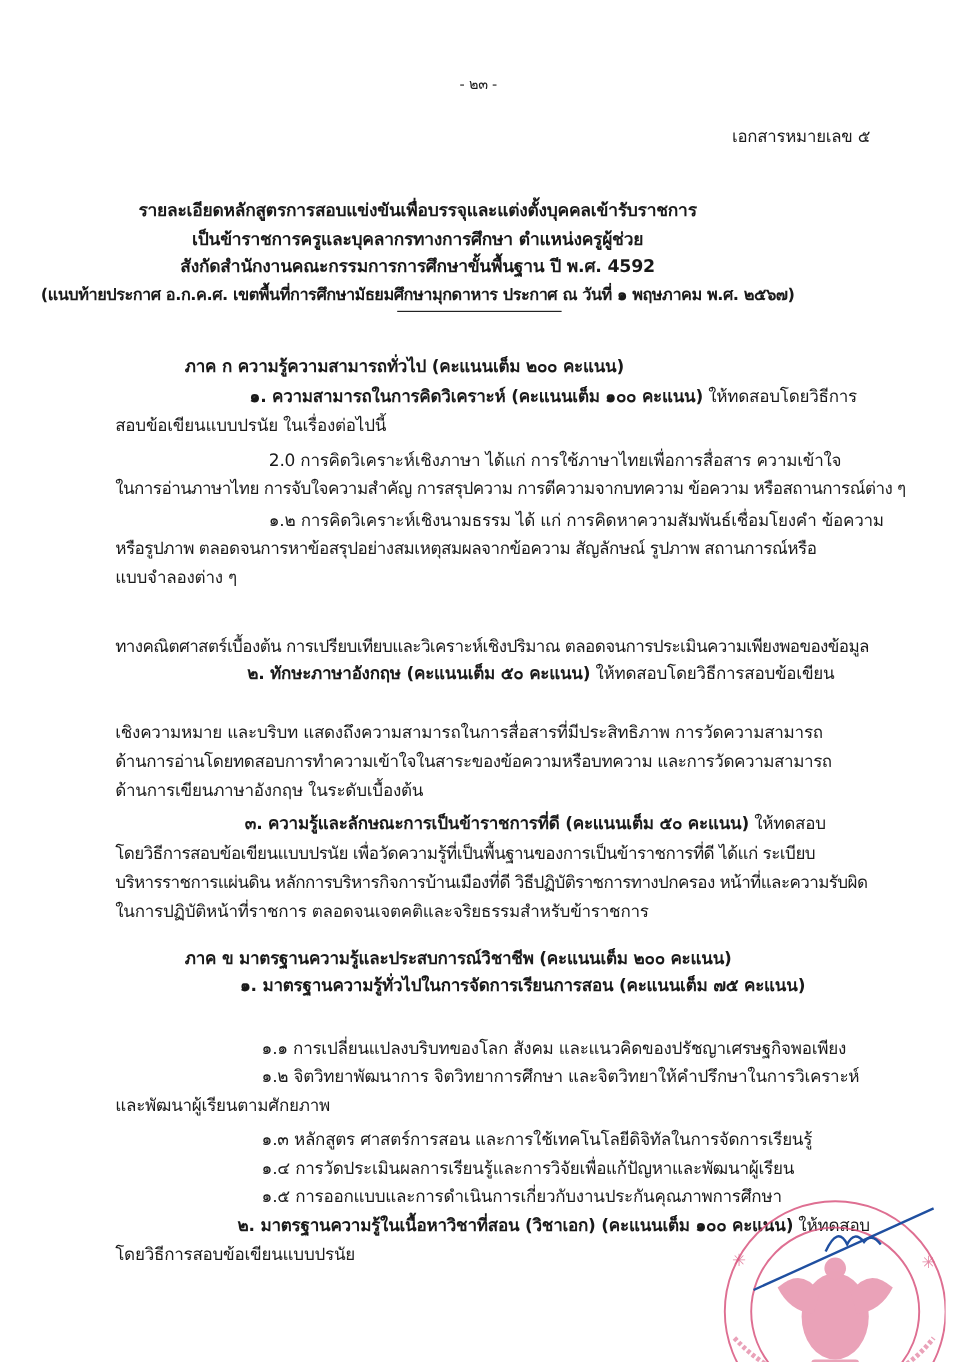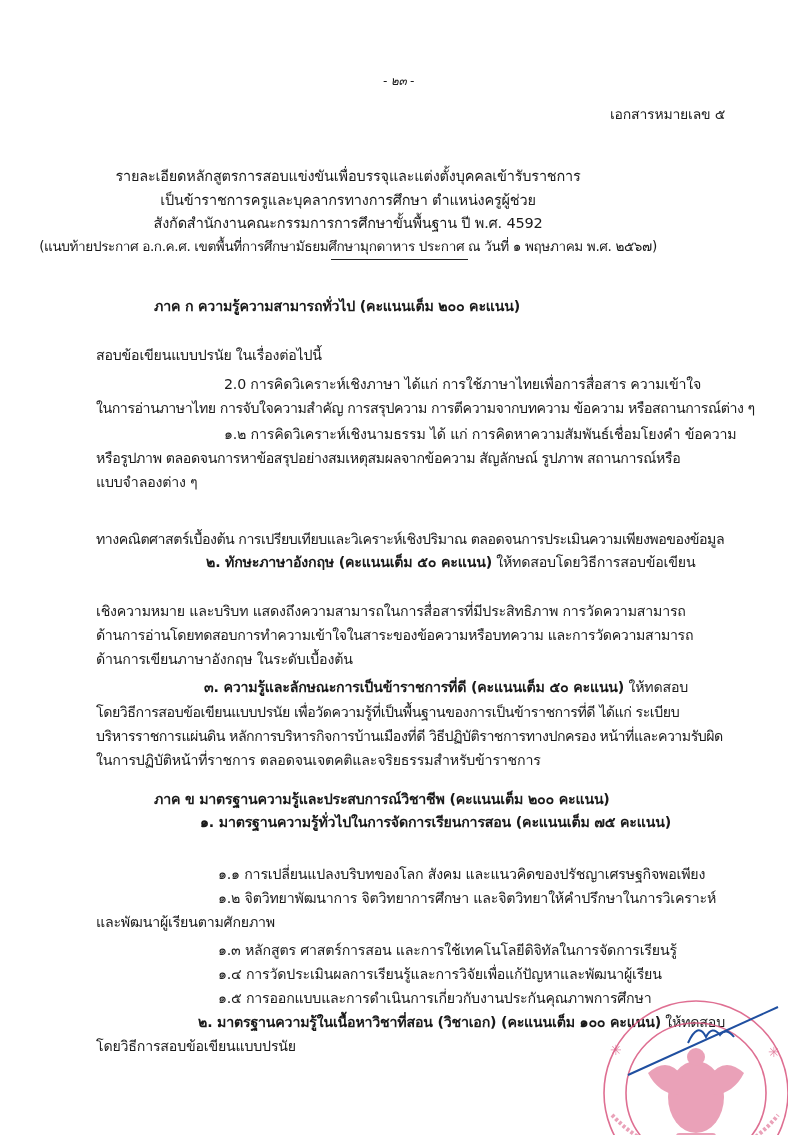--- a/index.html
+++ b/index.html
@@ -3,42 +3,45 @@
   <meta charset="utf-8">
   <style>
     html, body { margin: 0; padding: 0; background: #ffffff; }
     body {
       width: 800px; height: 1135px; position: relative; overflow: hidden;
       font-family: "DejaVu Sans", sans-serif; color: #1a1a1a;
     }
     .page { position: absolute; left: 0; top: 0; width: 800px; height: 1135px; }
     .ln { position: absolute; white-space: nowrap; font-size: 14.2px; line-height: 20px; letter-spacing: -0.2px; }
     .b { font-weight: bold; }
-    .pageno { left: 383px; top: 71px; font-size: 12px; font-style: italic; }
+    .pageno { left: 383px; top: 60px; font-size: 12px; }
     .docno { left: 610px; top: 104px; font-size: 14px; }
-    .title { left: 0; width: 696px; text-align: center; font-weight: normal; font-size: 14.5px; }
+    .title { left: 0; width: 696px; text-align: center; font-weight: bold; font-size: 14.5px; }
     .rule { position: absolute; left: 331px; top: 259px; width: 137px; height: 1px; background: #222; }
     .stamp { position: absolute; left: 588px; top: 985px; width: 200px; height: 170px; }
   </style>
 </head>
 <body>
 
 <div class="page">
 
   <div class="ln pageno">- ๒๓ -</div>
   <div class="ln docno">เอกสารหมายเลข ๕</div>
 
   <div class="ln title" style="top:166px">รายละเอียดหลักสูตรการสอบแข่งขันเพื่อบรรจุและแต่งตั้งบุคคลเข้ารับราชการ</div>
   <div class="ln title" style="top:190px">เป็นข้าราชการครูและบุคลากรทางการศึกษา ตำแหน่งครูผู้ช่วย</div>
   <div class="ln title" style="top:213px">สังกัดสำนักงานคณะกรรมการการศึกษาขั้นพื้นฐาน ปี พ.ศ. 4592</div>
   <div class="ln title" style="top:236px; font-size:13.6px; letter-spacing:-0.4px">(แนบท้ายประกาศ อ.ก.ค.ศ. เขตพื้นที่การศึกษามัธยมศึกษามุกดาหาร ประกาศ ณ วันที่ ๑ พฤษภาคม พ.ศ. ๒๕๖๗)</div>
   <div class="rule"></div>
 
   <div class="ln b" style="left:154px; top:296px">ภาค ก ความรู้ความสามารถทั่วไป (คะแนนเต็ม ๒๐๐ คะแนน)</div>
 
+  <div class="ln" style="left:208px; top:321px">
+    <span class="b">๑. ความสามารถในการคิดวิเคราะห์ (คะแนนเต็ม ๑๐๐ คะแนน)</span><span> ให้ทดสอบโดยวิธีการ</span>
+  </div>
   <div class="ln" style="left:96px; top:345px">สอบข้อเขียนแบบปรนัย ในเรื่องต่อไปนี้</div>
 
   <div class="ln" style="left:224px; top:374px">2.0 การคิดวิเคราะห์เชิงภาษา ได้แก่ การใช้ภาษาไทยเพื่อการสื่อสาร ความเข้าใจ</div>
   <div class="ln" style="left:96px; top:398px; letter-spacing:-0.45px">ในการอ่านภาษาไทย การจับใจความสำคัญ การสรุปความ การตีความจากบทความ ข้อความ หรือสถานการณ์ต่าง ๆ</div>
   <div class="ln" style="left:224px; top:424px">๑.๒ การคิดวิเคราะห์เชิงนามธรรม ได้ แก่ การคิดหาความสัมพันธ์เชื่อมโยงคำ ข้อความ</div>
   <div class="ln" style="left:96px; top:448px; letter-spacing:-0.4px">หรือรูปภาพ ตลอดจนการหาข้อสรุปอย่างสมเหตุสมผลจากข้อความ สัญลักษณ์ รูปภาพ สถานการณ์หรือ</div>
   <div class="ln" style="left:96px; top:472px">แบบจำลองต่าง ๆ</div>
 
   <div class="ln" style="left:96px; top:529px; letter-spacing:-0.5px">ทางคณิตศาสตร์เบื้องต้น การเปรียบเทียบและวิเคราะห์เชิงปริมาณ ตลอดจนการประเมินความเพียงพอของข้อมูล</div>
 

